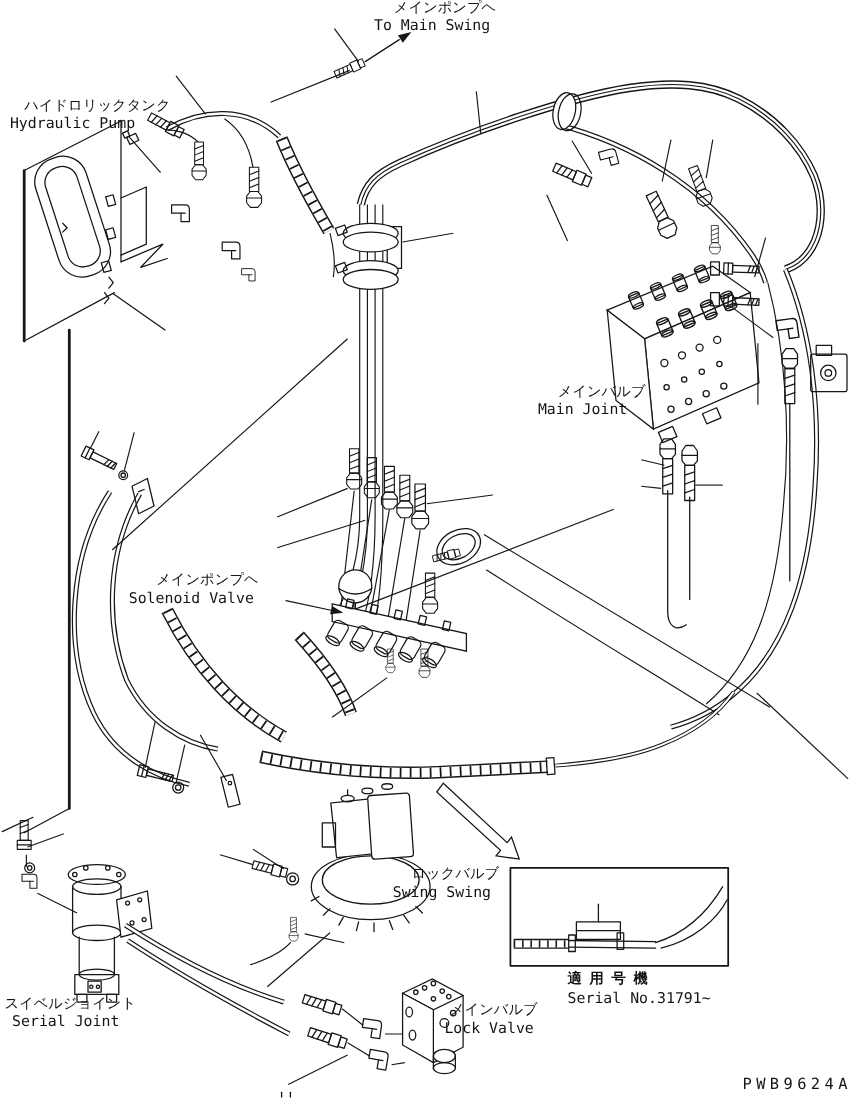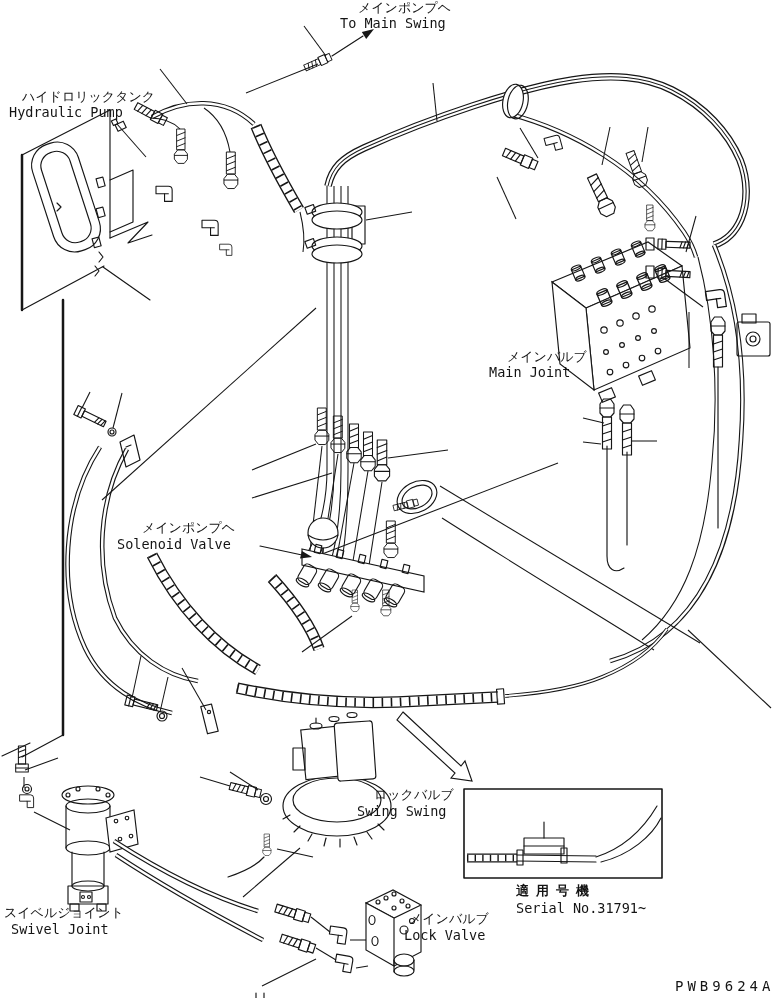--- a/index.html
+++ b/index.html
@@ -458,19 +458,19 @@
 <div class="lbl" style="left:340px;top:16px">To Main Swing</div>
 <div class="lbl jp" style="left:22px;top:89px">ハイドロリックタンク</div>
 <div class="lbl" style="left:9px;top:105px">Hydraulic Pump</div>
 <div class="lbl jp" style="left:507px;top:349px">メインバルブ</div>
 <div class="lbl" style="left:489px;top:365px">Main Joint</div>
 <div class="lbl jp" style="left:142px;top:520px">メインポンプヘ</div>
 <div class="lbl" style="left:117px;top:537px">Solenoid Valve</div>
 <div class="lbl jp" style="left:374px;top:787px">ロックバルブ</div>
 <div class="lbl" style="left:357px;top:804px">Swing Swing</div>
 <div class="lbl jp" style="left:4px;top:905px">スイベルジョイント</div>
-<div class="lbl" style="left:11px;top:922px">Swivel Joint</div>
+<div class="lbl" style="left:11px;top:922px">Serial Joint</div>
 <div class="lbl jp" style="left:409px;top:911px">メインバルブ</div>
 <div class="lbl" style="left:404px;top:928px">Lock Valve</div>
 <div class="lbl jp sp" style="left:516px;top:883px">適用号機</div>
 <div class="lbl" style="left:516px;top:901px">Serial No.31791~</div>
 <div class="lbl sp2" style="left:675px;top:979px">PWB9624A</div>
 </div>
 
 </body></html>

